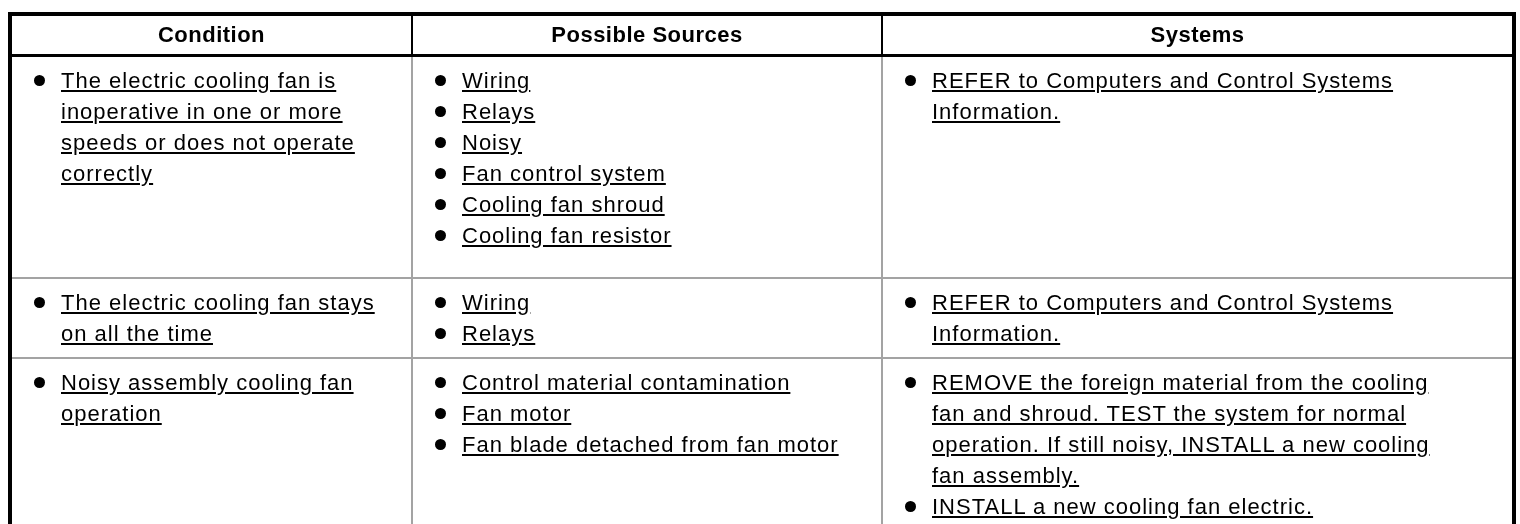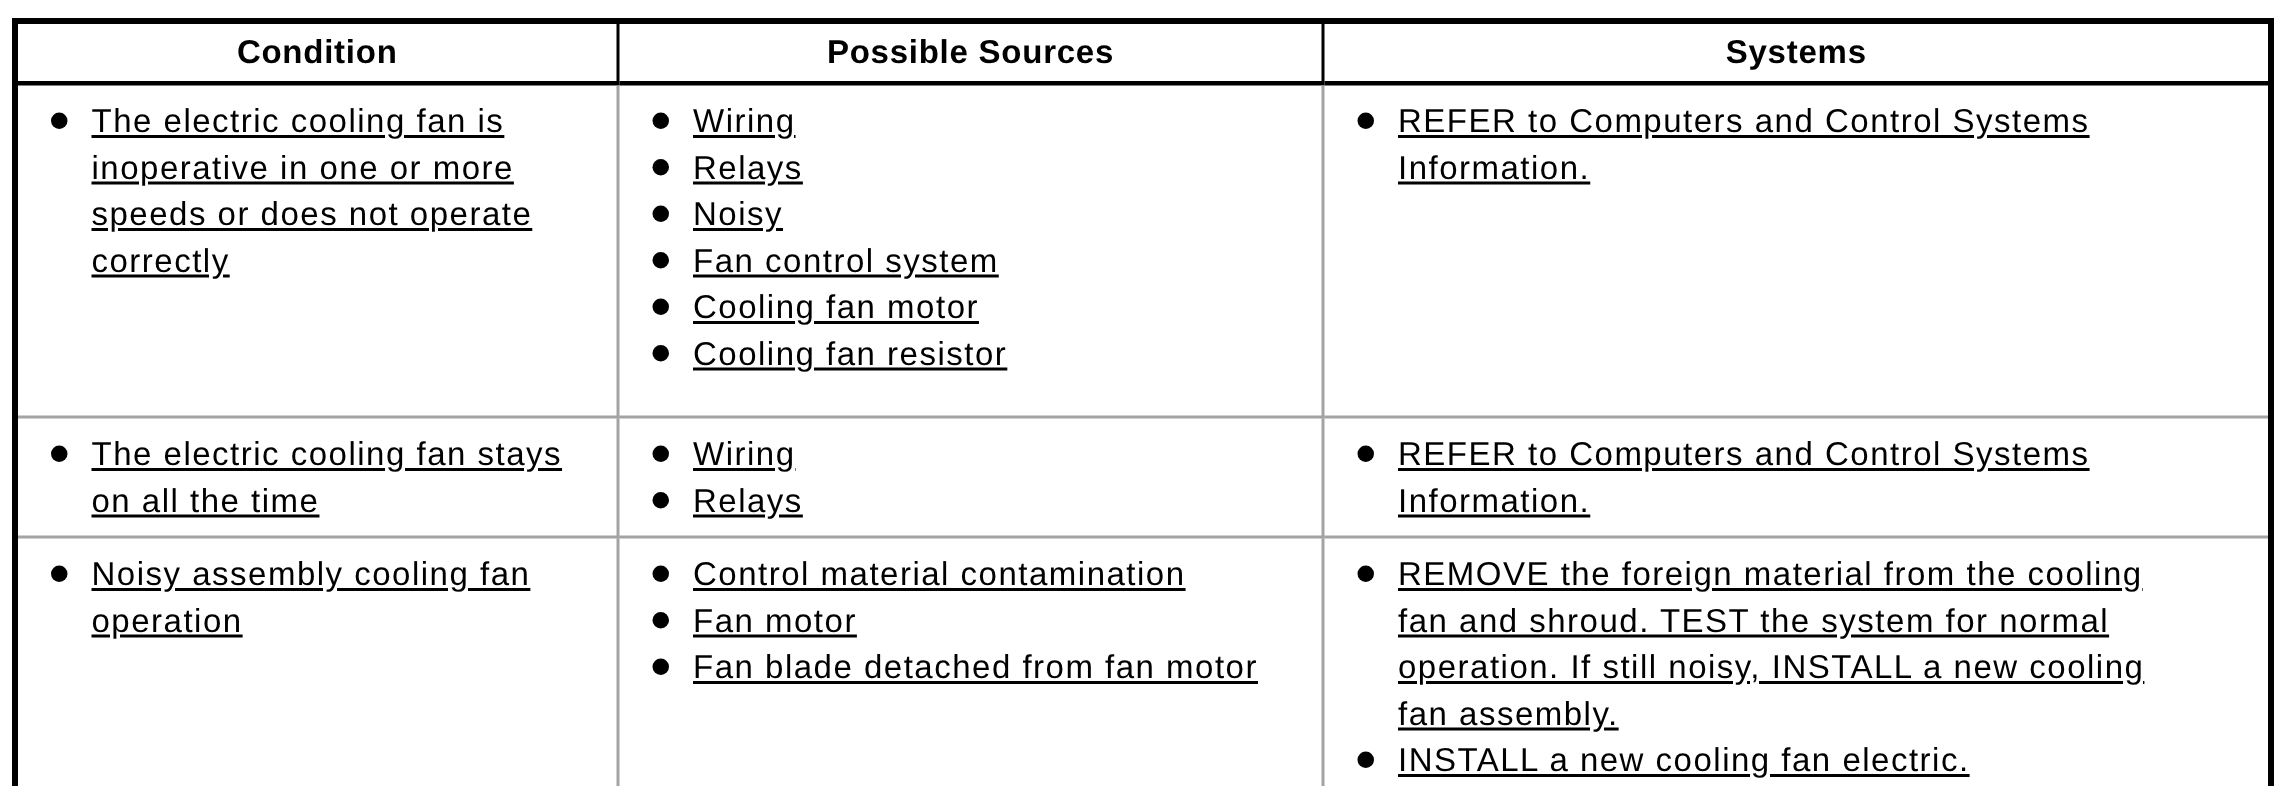--- a/index.html
+++ b/index.html
@@ -113,21 +113,21 @@
             <li>
                 <span class="dot"></span>
                 <span class="txt">Noisy</span>
               </li>
             <li>
                 <span class="dot"></span>
                 <span class="txt">Fan control system</span>
               </li>
             <li>
                 <span class="dot"></span>
-                <span class="txt">Cooling fan motor</span>
+                <span class="txt">Cooling fan shroud</span>
               </li>
             <li>
                 <span class="dot"></span>
                 <span class="txt">Cooling fan resistor</span>
               </li>
           </ul>
         </td>
         <td class="act">
           <ul class="blist">
             <li>

